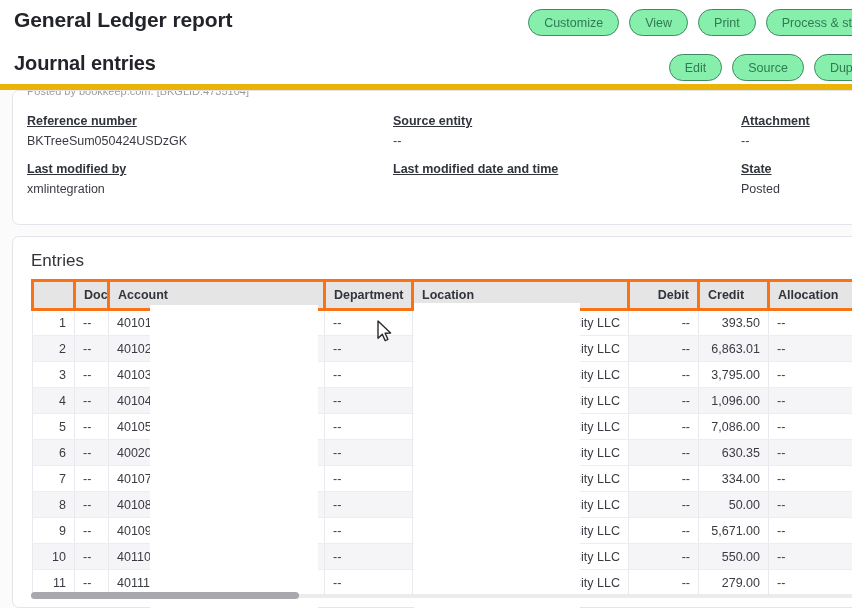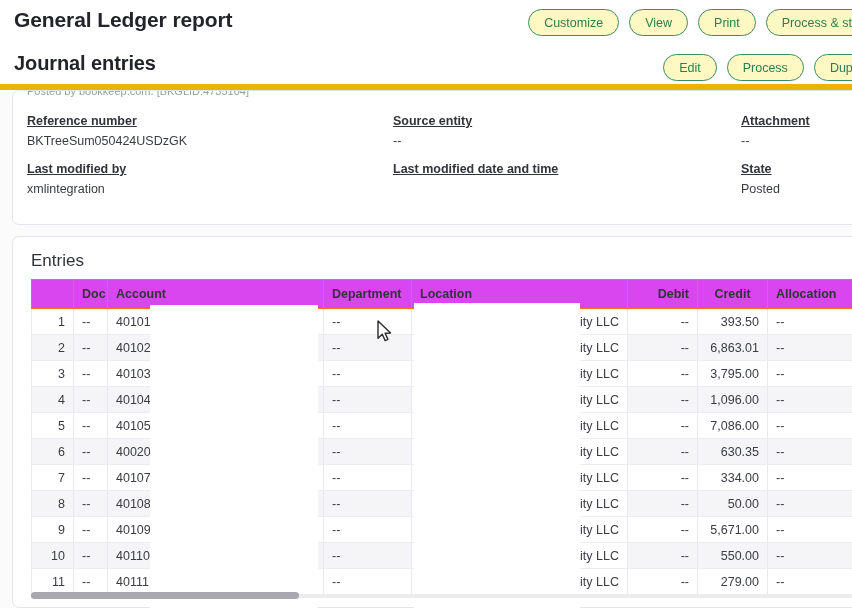--- a/index.html
+++ b/index.html
@@ -42,21 +42,21 @@
     white-space: nowrap;
   }
   .subbar-actions {
     position: absolute; right: -46px; top: 9px;
     display: flex; gap: 10px; align-items: center;
   }
 
   .pill {
     border: 1.5px solid #3d8b5f;
     border-radius: 14px;
-    background: #fef9c3;
+    background: #86efac;
     color: #2f7a50;
     font-size: 12.5px;
     font-family: "Liberation Sans", sans-serif;
     height: 27px;
     padding: 0 15px;
     line-height: 24px;
     white-space: nowrap;
     cursor: pointer;
   }
 
@@ -99,22 +99,22 @@
     overflow: hidden;
   }
   table.jt {
     border-collapse: collapse;
     table-layout: fixed;
     width: 836px;
     font-size: 12.5px;
     color: #3a3c43;
   }
   table.jt th {
-    background: #d946ef;
-    border: 1px solid #f97316;
+    background: #e5e5e5;
+    border: 3px solid #f97316;
     height: 29px;
     font-weight: bold;
     color: #32343b;
     font-size: 12.5px;
     padding: 0 8px;
     white-space: nowrap;
     overflow: hidden;
   }
   table.jt td {
     border-left: 1px solid #e8e8ee;
@@ -138,21 +138,21 @@
   .c-deb   { width: 70px;  text-align: right; }
   .c-cre   { width: 70px;  text-align: right; }
   .c-alloc { width: 100px; text-align: left;  }
 
   th.c-idx { text-align: right; }
   th.c-doc { text-align: left; }
   th.c-acct { text-align: left; }
   th.c-dept { text-align: left; }
   th.c-loc { text-align: left; }
   th.c-deb { text-align: right; }
-  th.c-cre { text-align: center; }
+  th.c-cre { text-align: left; }
   th.c-alloc { text-align: left; }
 
   
   .occluder {
     position: absolute;
     background: #ffffff;
     z-index: 40;
     pointer-events: none;
   }
   #occ-a { left: 150px; top: 305px; width: 168px; height: 303px; }
@@ -186,21 +186,21 @@
       <button class="pill">View</button>
       <button class="pill">Print</button>
       <button class="pill">Process &amp; store</button>
     </div>
   </div>
 
   <div class="subbar">
     <div class="subbar-title">Journal entries</div>
     <div class="subbar-actions">
       <button class="pill">Edit</button>
-      <button class="pill">Process</button>
+      <button class="pill">Source</button>
       <button class="pill">Duplicate</button>
     </div>
   </div>
 
   <div class="detail-card">
     <div class="posted-note">Posted by bookkeep.com. [BKGLID:4735104]</div>
     <div class="dgrid">
 
       <div class="fld">
         <div class="fld-label">Reference number</div>

